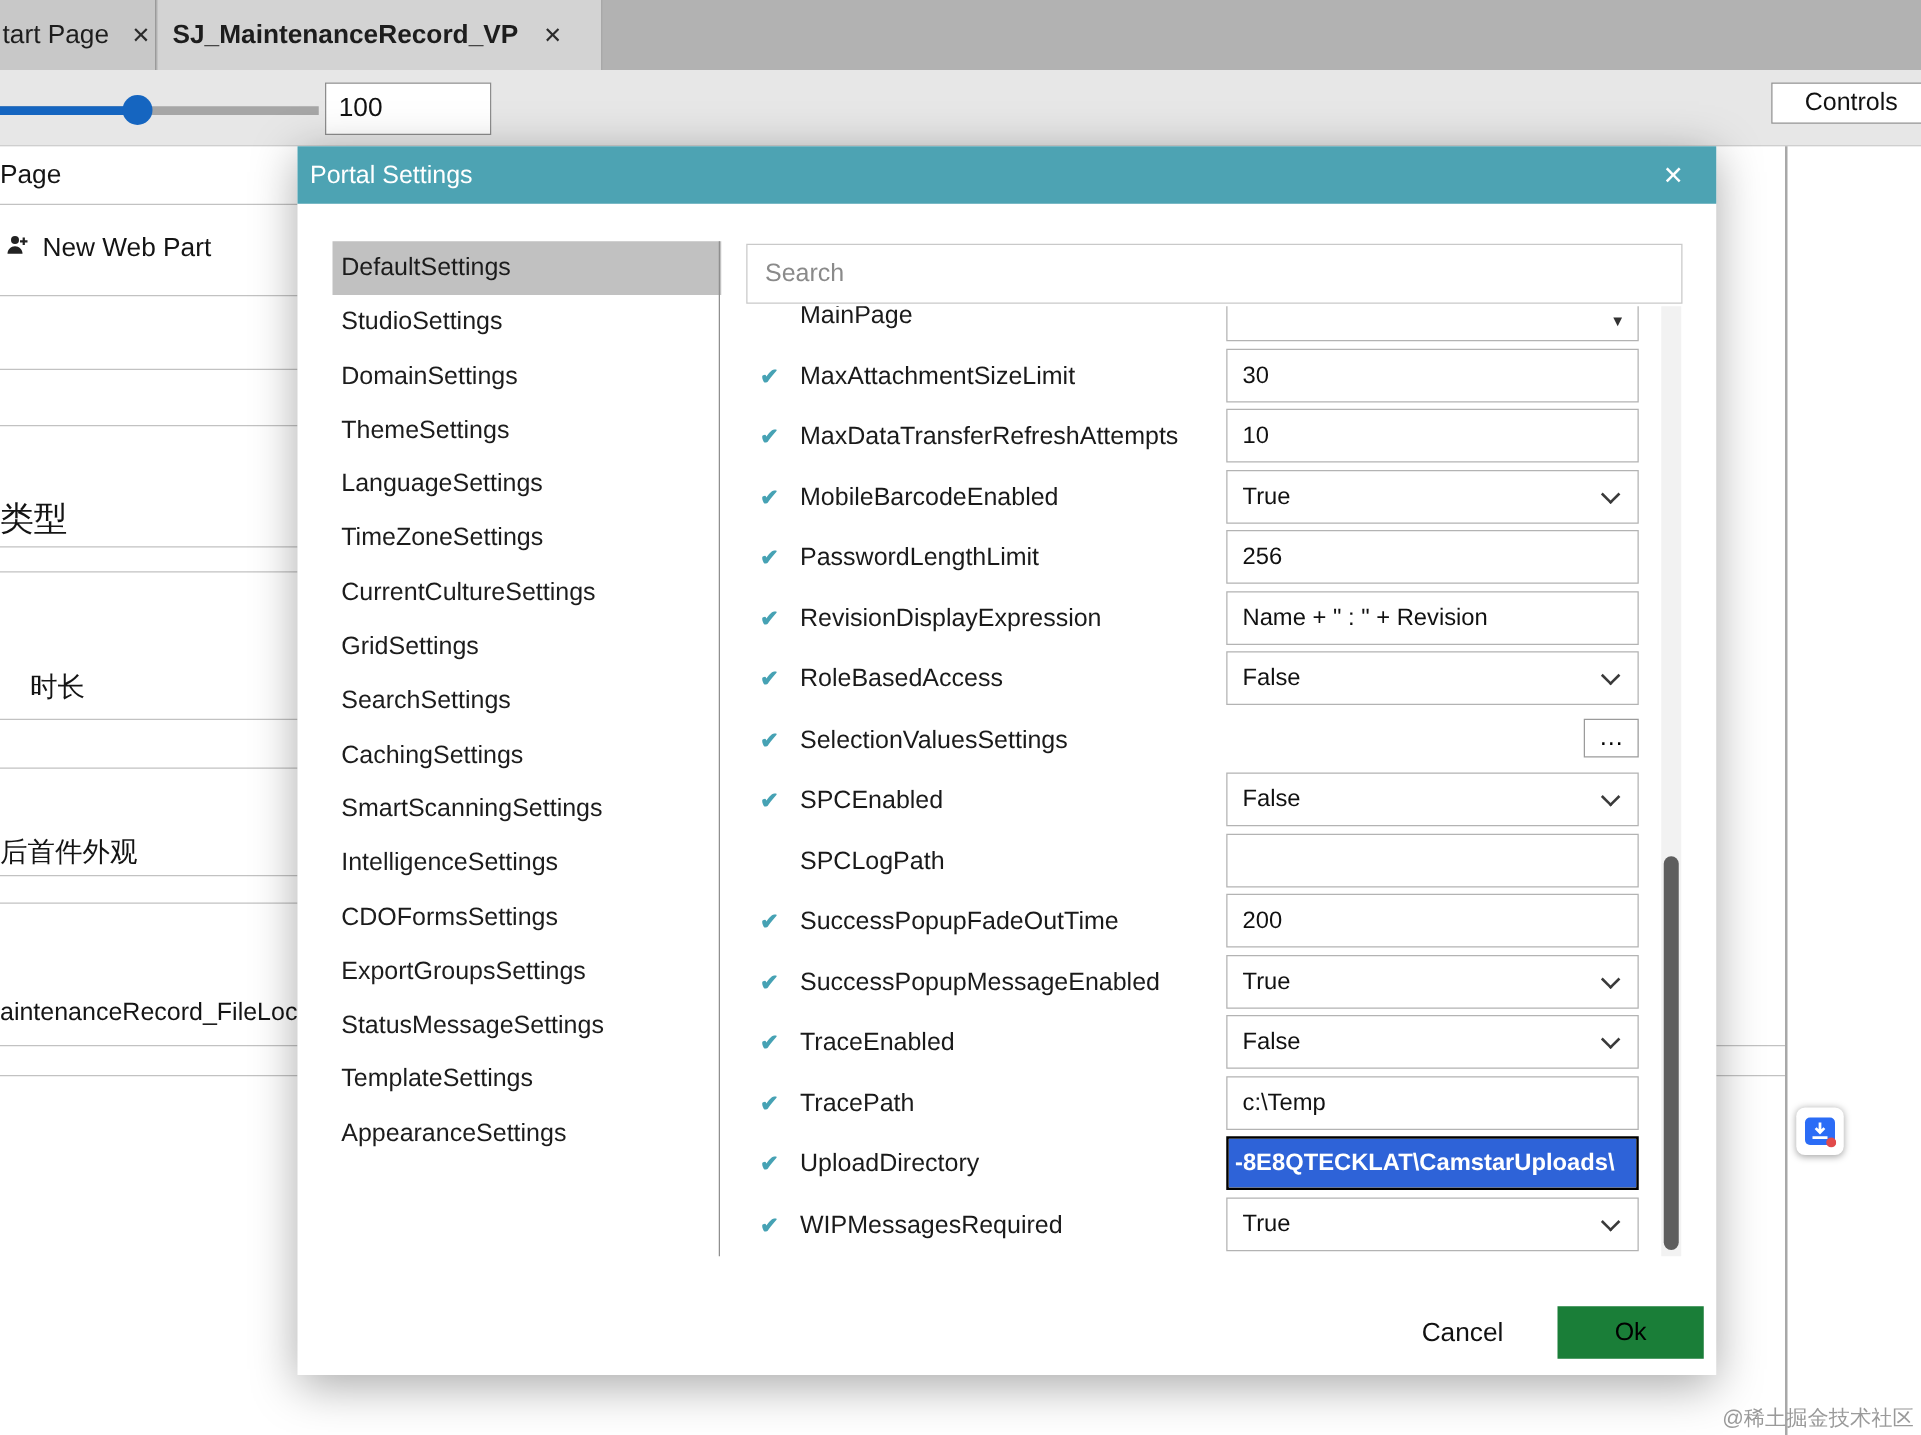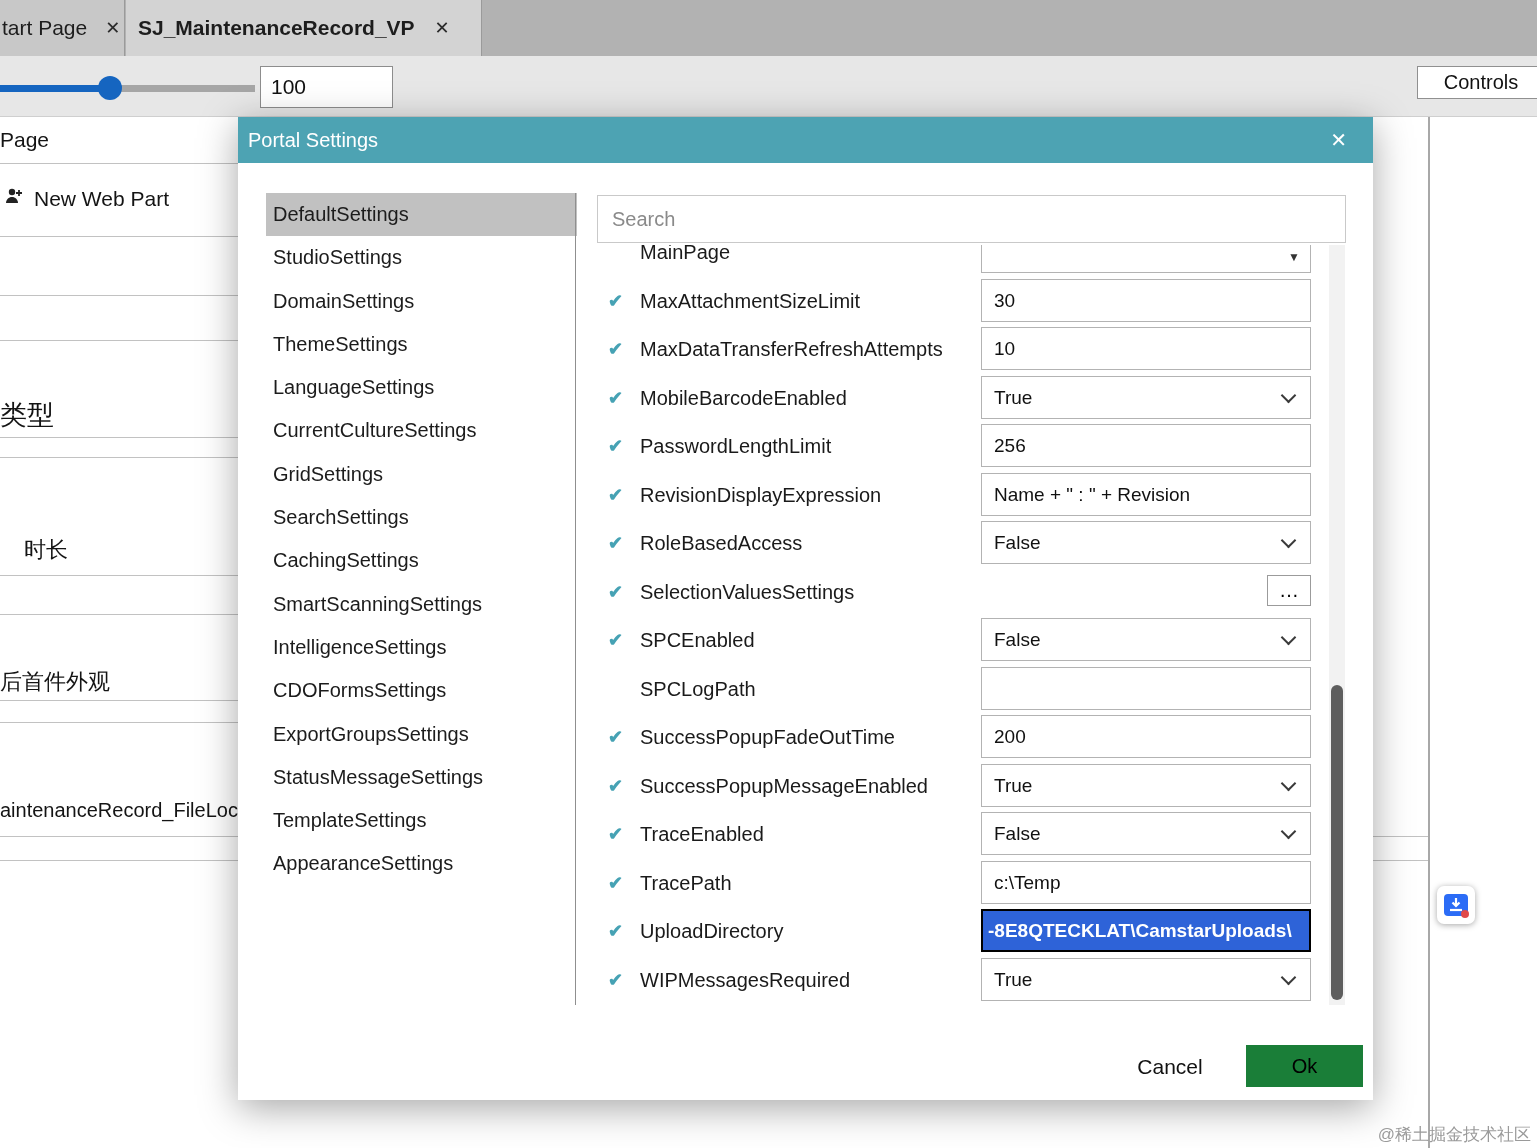--- a/index.html
+++ b/index.html
@@ -139,20 +139,21 @@
       <span class="dlg-title">Portal Settings</span>
       <span class="dlg-close">✕</span>
     </div>
 
     <div class="cats" id="cats">
         <div class="cat sel">DefaultSettings</div>
         <div class="cat">StudioSettings</div>
         <div class="cat">DomainSettings</div>
         <div class="cat">ThemeSettings</div>
         <div class="cat">LanguageSettings</div>
+        <div class="cat">TimeZoneSettings</div>
         <div class="cat">CurrentCultureSettings</div>
         <div class="cat">GridSettings</div>
         <div class="cat">SearchSettings</div>
         <div class="cat">CachingSettings</div>
         <div class="cat">SmartScanningSettings</div>
         <div class="cat">IntelligenceSettings</div>
         <div class="cat">CDOFormsSettings</div>
         <div class="cat">ExportGroupsSettings</div>
         <div class="cat">StatusMessageSettings</div>
         <div class="cat">TemplateSettings</div>

